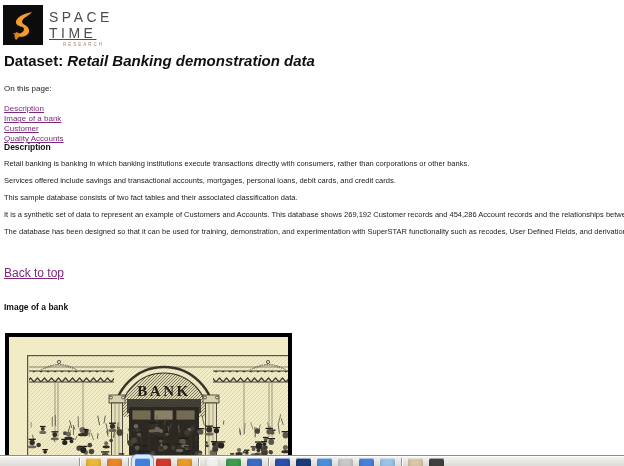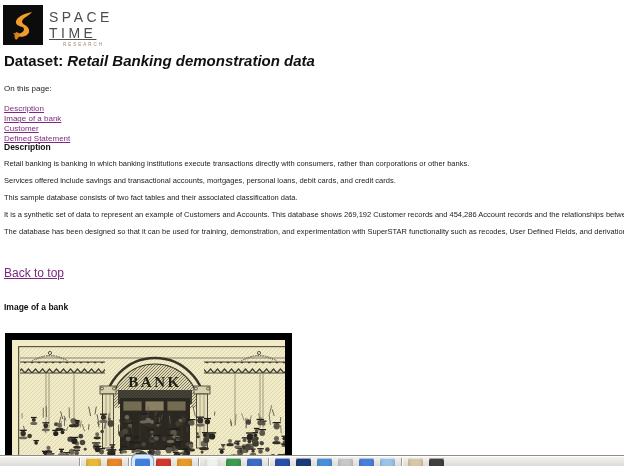--- a/index.html
+++ b/index.html
@@ -25,21 +25,21 @@
 
   
   .sec-head{position:absolute;left:4px;font-size:8.5px;font-weight:bold;color:#111;white-space:nowrap;}
   .desc-head{top:142px;}
   .paras{position:absolute;left:4px;top:159px;width:640px;}
   .paras p{margin:0;height:17px;font-size:7.5px;color:#222;white-space:nowrap;overflow:hidden;}
   .backtop{position:absolute;left:4px;top:266px;font-size:12px;color:#7c287c;text-decoration:underline;cursor:pointer;}
   .img-head{top:302px;}
 
   
-  .bank-figure{position:absolute;left:5px;top:333px;width:287px;height:130px;background:#f2ecc6;border:7px solid #000000;box-sizing:border-box;padding:6px;overflow:hidden;}
+  .bank-figure{position:absolute;left:5px;top:333px;width:287px;height:130px;background:#f2ecc6;border:4px solid #000000;box-sizing:border-box;padding:18px;overflow:hidden;}
   .bank-figure svg{display:block;}
 
   
   .taskbar{position:absolute;left:0;top:455px;width:624px;height:18px;
     background:linear-gradient(#f6f5f2,#d8d5cf 70%);border-top:1px solid #8f8d88;
     box-shadow:inset 0 1px 0 #ffffff;display:flex;align-items:flex-start;}
   .tb-start-space{width:76px;height:16px;}
   .tb-sep{width:1px;height:13px;background:#9a988f;margin:2px 3px 0 3px;box-shadow:1px 0 0 #ffffff;}
   .tb-icon{width:15px;height:14px;margin:2px 3px 0 3px;border-radius:2px;
     box-shadow:inset 0 1px 0 rgba(255,255,255,.55), inset 0 -3px 4px rgba(0,0,0,.25);}
@@ -65,21 +65,21 @@
   <div class="page-title">
     <span class="lbl">Dataset:</span>
     <span class="val">Retail Banking demonstration data</span>
   </div>
 
   <div class="toc">
     <div class="toc-head">On this page:</div>
     <a>Description</a>
     <a>Image of a bank</a>
     <a>Customer</a>
-    <a>Defined Statement</a>
+    <a>Quality Accounts</a>
   </div>
 
   <div class="sec-head desc-head">Description</div>
   <div class="paras">
     <p>Retail banking is banking in which banking institutions execute transactions directly with consumers, rather than corporations or other banks.</p>
     <p>Services offered include savings and transactional accounts, mortgages, personal loans, debit cards, and credit cards.</p>
     <p>This sample database consists of two fact tables and their associated classification data.</p>
     <p>It is a synthetic set of data to represent an example of Customers and Accounts. This database shows 269,192 Customer records and 454,286 Account records and the relationships between them.</p>
     <p>The database has been designed so that it can be used for training, demonstration, and experimentation with SuperSTAR functionality such as recodes, User Defined Fields, and derivations.</p>
   </div>

